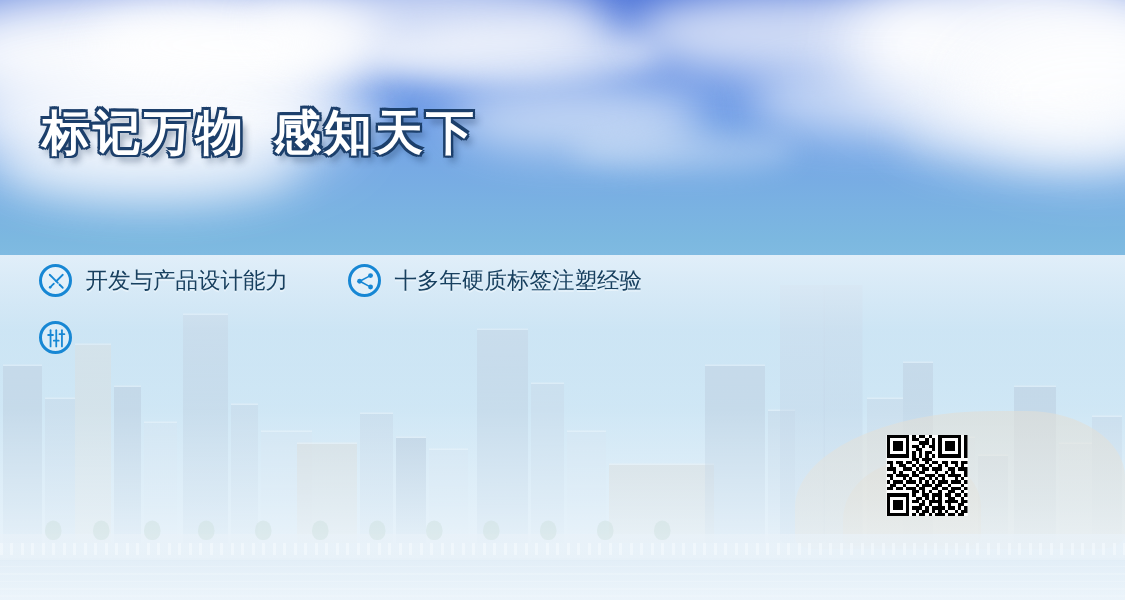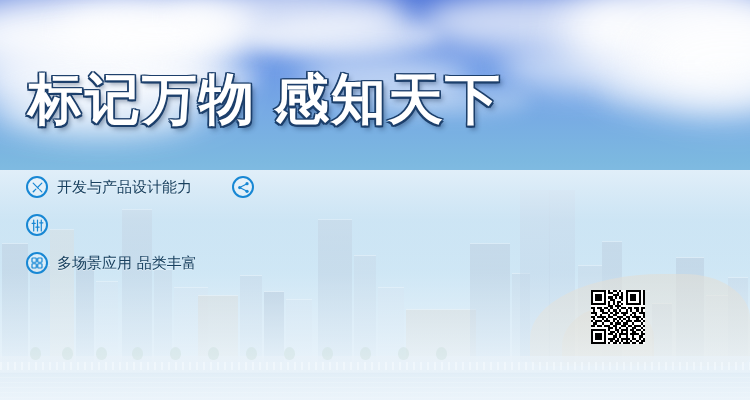--- a/index.html
+++ b/index.html
@@ -107,21 +107,21 @@
       rgba(234,244,251,.66) 72%,
       rgba(240,247,252,.80) 100%);
     pointer-events:none;
   }
 
   
   .content{position:absolute;inset:0;}
 
   .headline{
     position:absolute;left:28px;top:72px;
-    font-size:55px;line-height:1;
+    font-size:32px;line-height:1;
     font-weight:bold;
     color:#ffffff;
     letter-spacing:2px;
     white-space:nowrap;
     text-shadow:
       -1.5px -1.5px 0 #1c3f6b,  1.5px -1.5px 0 #1c3f6b,
       -1.5px  1.5px 0 #1c3f6b,  1.5px  1.5px 0 #1c3f6b,
       0 -1.5px 0 #1c3f6b, 0 1.5px 0 #1c3f6b,
       -1.5px 0 0 #1c3f6b, 1.5px 0 0 #1c3f6b,
       3px 4px 5px rgba(20,45,80,.45);
@@ -282,48 +282,38 @@
             <path d="M5 2 V22"></path>
               <path d="M12 2 V22"></path>
               <path d="M19 2 V22"></path>
             <path d="M2 8 H8"></path>
               <path d="M9 15 H15"></path>
               <path d="M16 7 H22"></path>
           </svg>
         </span>
       </div>
 
-      <div class="feat">
-        <span class="ficon">
-          <svg width="12" height="12" viewBox="0 0 24 24" fill="none" stroke="#1787d4" stroke-width="2.4">
-            <rect x="2" y="2" width="8.5" height="8.5" rx="1.5"></rect>
-            <rect x="13.5" y="2" width="8.5" height="8.5" rx="1.5"></rect>
-            <rect x="2" y="13.5" width="8.5" height="8.5" rx="1.5"></rect>
-            <rect x="13.5" y="13.5" width="8.5" height="8.5" rx="1.5"></rect>
-          </svg>
-        </span>
-        <span class="flabel">多场景应用 品类丰富</span>
-      </div>
 
     </div>
 
     <div class="feat-col right">
 
 
 
       <div class="feat">
         <span class="ficon">
           <svg width="13" height="13" viewBox="0 0 24 24" fill="none" stroke="#1787d4" stroke-width="2">
             <circle cx="18.5" cy="5" r="3" fill="#1787d4" stroke="none"></circle>
             <circle cx="5" cy="12" r="3" fill="#1787d4" stroke="none"></circle>
             <circle cx="18.5" cy="19" r="3" fill="#1787d4" stroke="none"></circle>
             <path d="M7.6 10.7 L15.9 6.3" stroke-linecap="round"></path>
             <path d="M7.6 13.3 L15.9 17.7" stroke-linecap="round"></path>
           </svg>
         </span>
+        <span class="flabel">十多年硬质标签注塑经验</span>
       </div>
 
     </div>
 
     <div class="qr">
       <svg id="qr-svg" viewBox="0 0 25 25" shape-rendering="crispEdges">
           <rect x="0" y="0" width="25" height="25" fill="#ffffff"></rect>
           <rect x="0" y="0" width="1" height="1" fill="#000000"></rect>
           <rect x="1" y="0" width="1" height="1" fill="#000000"></rect>
           <rect x="2" y="0" width="1" height="1" fill="#000000"></rect>

